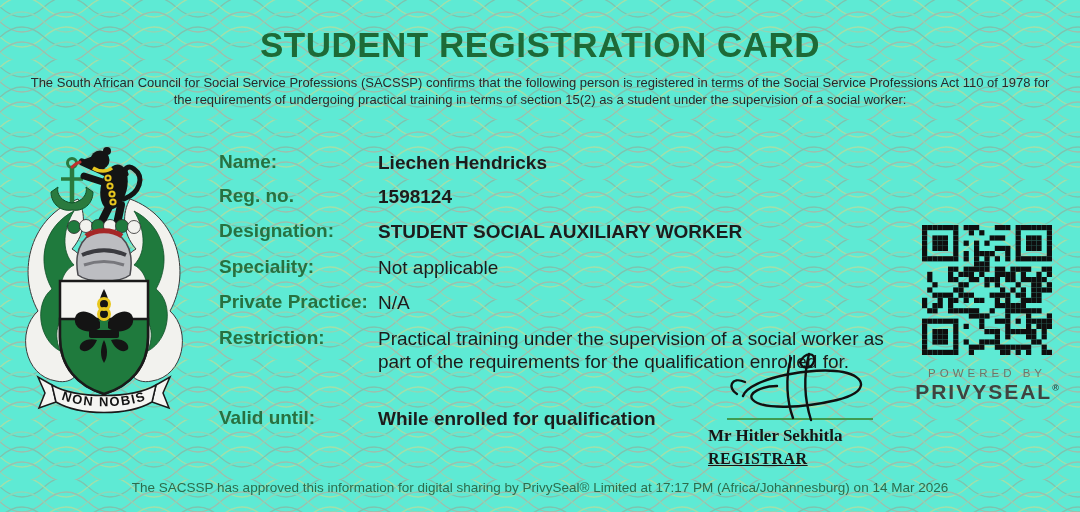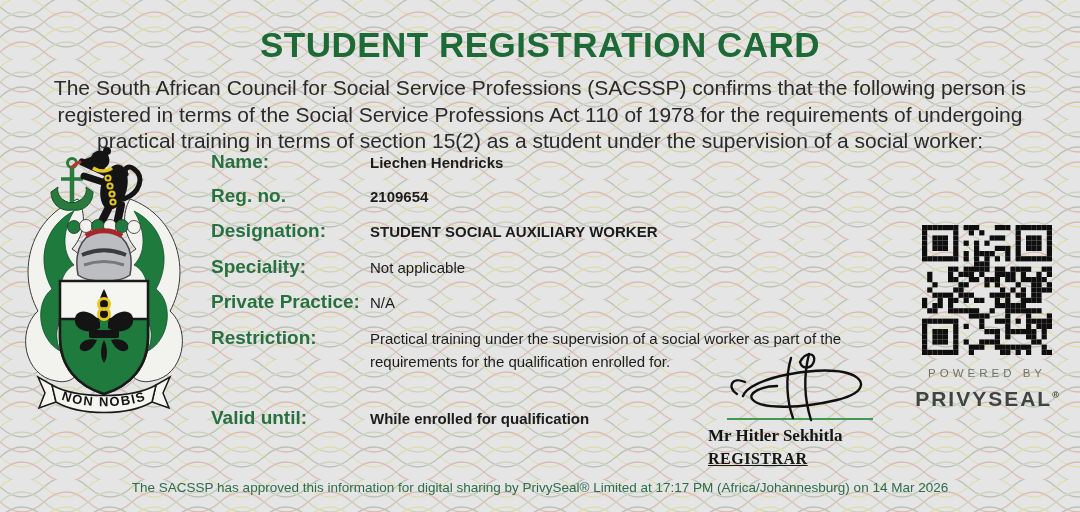--- a/index.html
+++ b/index.html
@@ -1,45 +1,45 @@
 <!DOCTYPE html>
 <html><head>
 <meta charset="utf-8">
 <style>
   html,body{margin:0;padding:0;}
   body{font-family:"Liberation Sans", sans-serif; background:#888;}
-  .card{position:relative; width:1080px; height:512px; background:#e5e5e5; overflow:hidden;}
+  .card{position:relative; width:1080px; height:512px; background:#5eead4; overflow:hidden;}
   .bg{position:absolute; left:0; top:0; z-index:0;}
   .layer{position:absolute; z-index:2;}
 
   .title{left:0; top:25px; width:1080px; text-align:center;
     font-size:35px; font-weight:bold; letter-spacing:.5px; color:#1d6a37; white-space:nowrap;}
   .intro{left:30px; top:75px; width:1020px; text-align:center;
-    font-size:21px; line-height:1.27; color:#2a2a2a;}
+    font-size:13px; line-height:1.27; color:#2a2a2a;}
 
   .crest{left:16px; top:141px; width:176px; height:292px;}
 
-  .fields{left:211px; top:0; width:680px; height:484px; pointer-events:none;text-decoration:underline;}
+  .fields{left:219px; top:0; width:680px; height:484px; pointer-events:none;text-decoration:underline;}
   .frow{position:absolute; display:flex; width:680px; align-items:flex-start;}
   .flabel{flex:0 0 159px; font-size:19px; font-weight:bold; color:#277140; white-space:nowrap;}
-  .fvalue{flex:1; font-size:15px; color:#1c1c1c; line-height:23px;}
+  .fvalue{flex:1; font-size:19px; color:#1c1c1c; line-height:23px;}
   .fvalue.bold{font-weight:bold;}
 
   .sig-block{left:708px; top:350px; width:184px; text-align:left;}
   .sig-svg{display:block; margin:0 auto;}
   .sig-line{width:146px; height:2px; background:#3f9b51; margin:-4px auto 6px auto;}
   .sig-name{font-family:"Liberation Serif", serif; font-weight:bold; font-size:17px; color:#151515;}
   .sig-title{font-family:"Liberation Serif", serif; font-weight:bold; font-size:16px;
     letter-spacing:.5px; color:#151515; margin-top:4px;text-decoration:underline;}
 
   .qr-panel{left:904px; top:214px; width:166px; text-align:center;}
   .qr-instruction{font-size:11px; line-height:1.32; color:#343434; margin:0 4px;}
   .qr-box{width:130px; height:130px; margin:11px auto 0 auto;}
   .powered-by{margin-top:12px; font-size:11.5px; letter-spacing:4px; color:#6e7568; white-space:nowrap;}
-  .brand{margin-top:8px; font-size:21px; font-weight:bold; letter-spacing:2px; color:#3f4440; white-space:nowrap;}
+  .brand{margin-top:1px; font-size:21px; font-weight:bold; letter-spacing:2px; color:#3f4440; white-space:nowrap;}
   .brand sup{font-size:9px; letter-spacing:0;}
 
   .footer{left:0; top:480px; width:1080px; text-align:center; font-size:13.5px; color:#2d6c4c;}
 </style>
 </head>
 <body>
 
 <div class="card">
 
   <svg class="bg" width="1080" height="512" xmlns="http://www.w3.org/2000/svg">
@@ -156,21 +156,21 @@
     </svg>
   </div>
 
   <div class="layer fields">
     <div class="frow" style="top:151px">
       <span class="flabel">Name:</span>
       <span class="fvalue bold">Liechen Hendricks</span>
     </div>
     <div class="frow" style="top:185px">
       <span class="flabel">Reg. no.</span>
-      <span class="fvalue bold">2109654</span>
+      <span class="fvalue bold">1598124</span>
     </div>
     <div class="frow" style="top:220px">
       <span class="flabel">Designation:</span>
       <span class="fvalue bold">STUDENT SOCIAL AUXILIARY WORKER</span>
     </div>
     <div class="frow" style="top:291px">
       <span class="flabel">Private Practice:</span>
       <span class="fvalue">N/A</span>
     </div>
     <div class="frow" style="top:256px">

